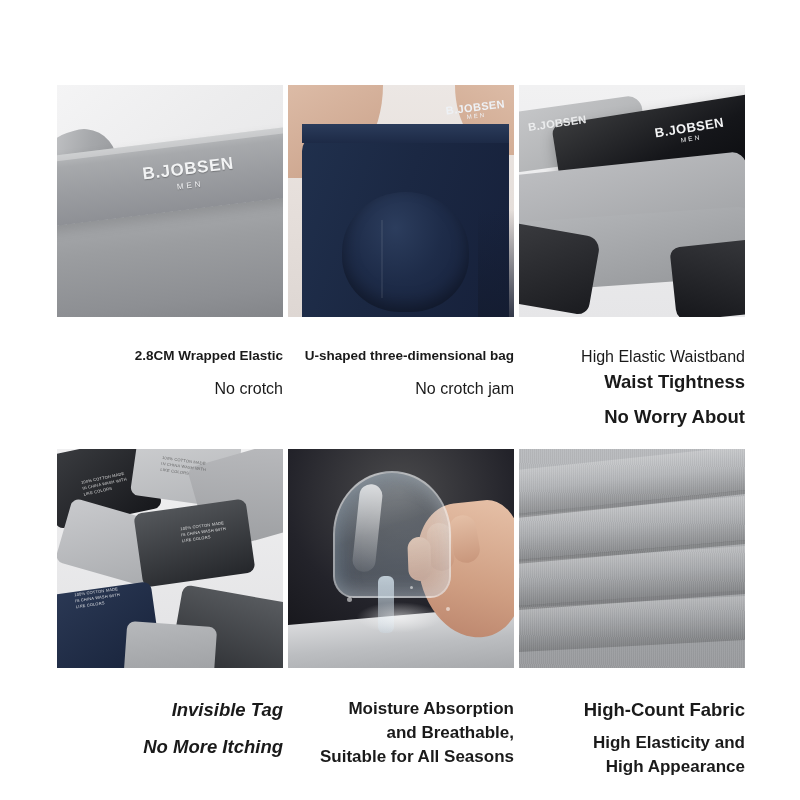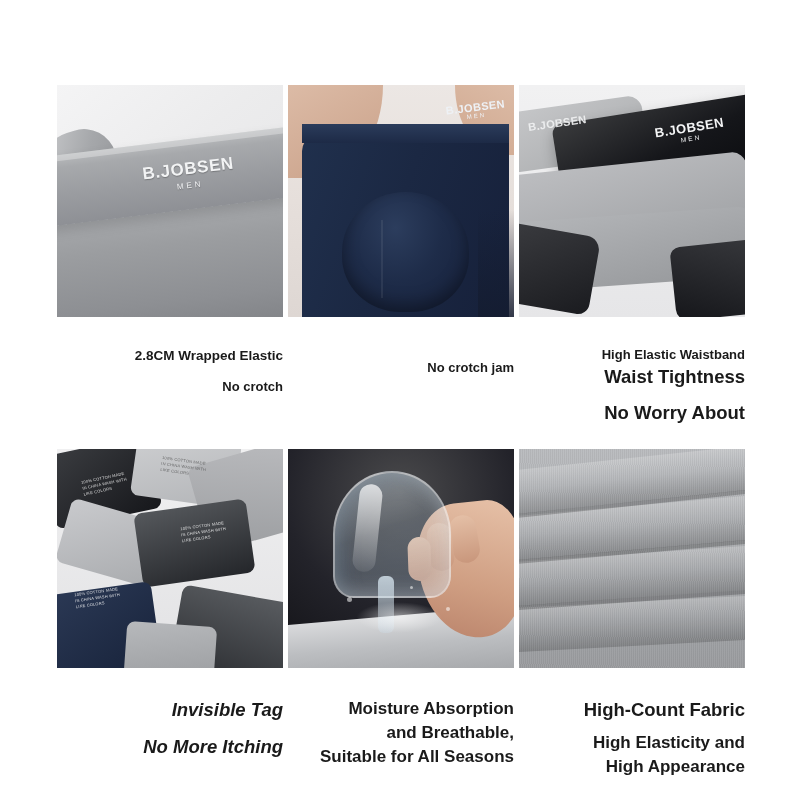--- a/index.html
+++ b/index.html
@@ -41,21 +41,21 @@
   .caption-block {
     padding-top: 29px;
     text-align: right;
     line-height: 1.42;
   }
   .cap-line {
     display: block;
     color: #1a1a1a;
   }
   .cap-sm { font-size: 13.5px; font-weight: 700; }
-  .cap-md { font-size: 13px; font-weight: 700; }
+  .cap-md { font-size: 16px; font-weight: 400; }
   .cap-lg { font-size: 17px; font-weight: 700; }
   .cap-xl { font-size: 18.5px; font-weight: 700; }
   .cap-gap { margin-top: 13px; }
   .cap-gap-sm { margin-top: 4px; }
 
   
   .p1 { background: linear-gradient(140deg,#f4f4f5 0%,#ececed 40%,#e3e3e5 100%); }
   .p1 .band {
     position: absolute;
     left: -12%;
@@ -437,20 +437,21 @@
     </div>
 
     <div class="cell" style="grid-column:2/3;grid-row:3/4;">
       <div class="caption-block">
         <span class="cap-line cap-sm">2.8CM Wrapped Elastic</span>
         <span class="cap-line cap-md cap-gap">No crotch</span>
       </div>
     </div>
     <div class="cell" style="grid-column:4/5;grid-row:3/4;">
       <div class="caption-block">
+        <span class="cap-line cap-sm">U-shaped three-dimensional bag</span>
         <span class="cap-line cap-md cap-gap">No crotch jam</span>
       </div>
     </div>
     <div class="cell" style="grid-column:6/7;grid-row:3/4;">
       <div class="caption-block">
         <span class="cap-line cap-md">High Elastic Waistband</span>
         <span class="cap-line cap-xl">Waist Tightness</span>
         <span class="cap-line cap-xl cap-gap-sm" style="margin-top:9px;">No Worry About</span>
       </div>
     </div>

